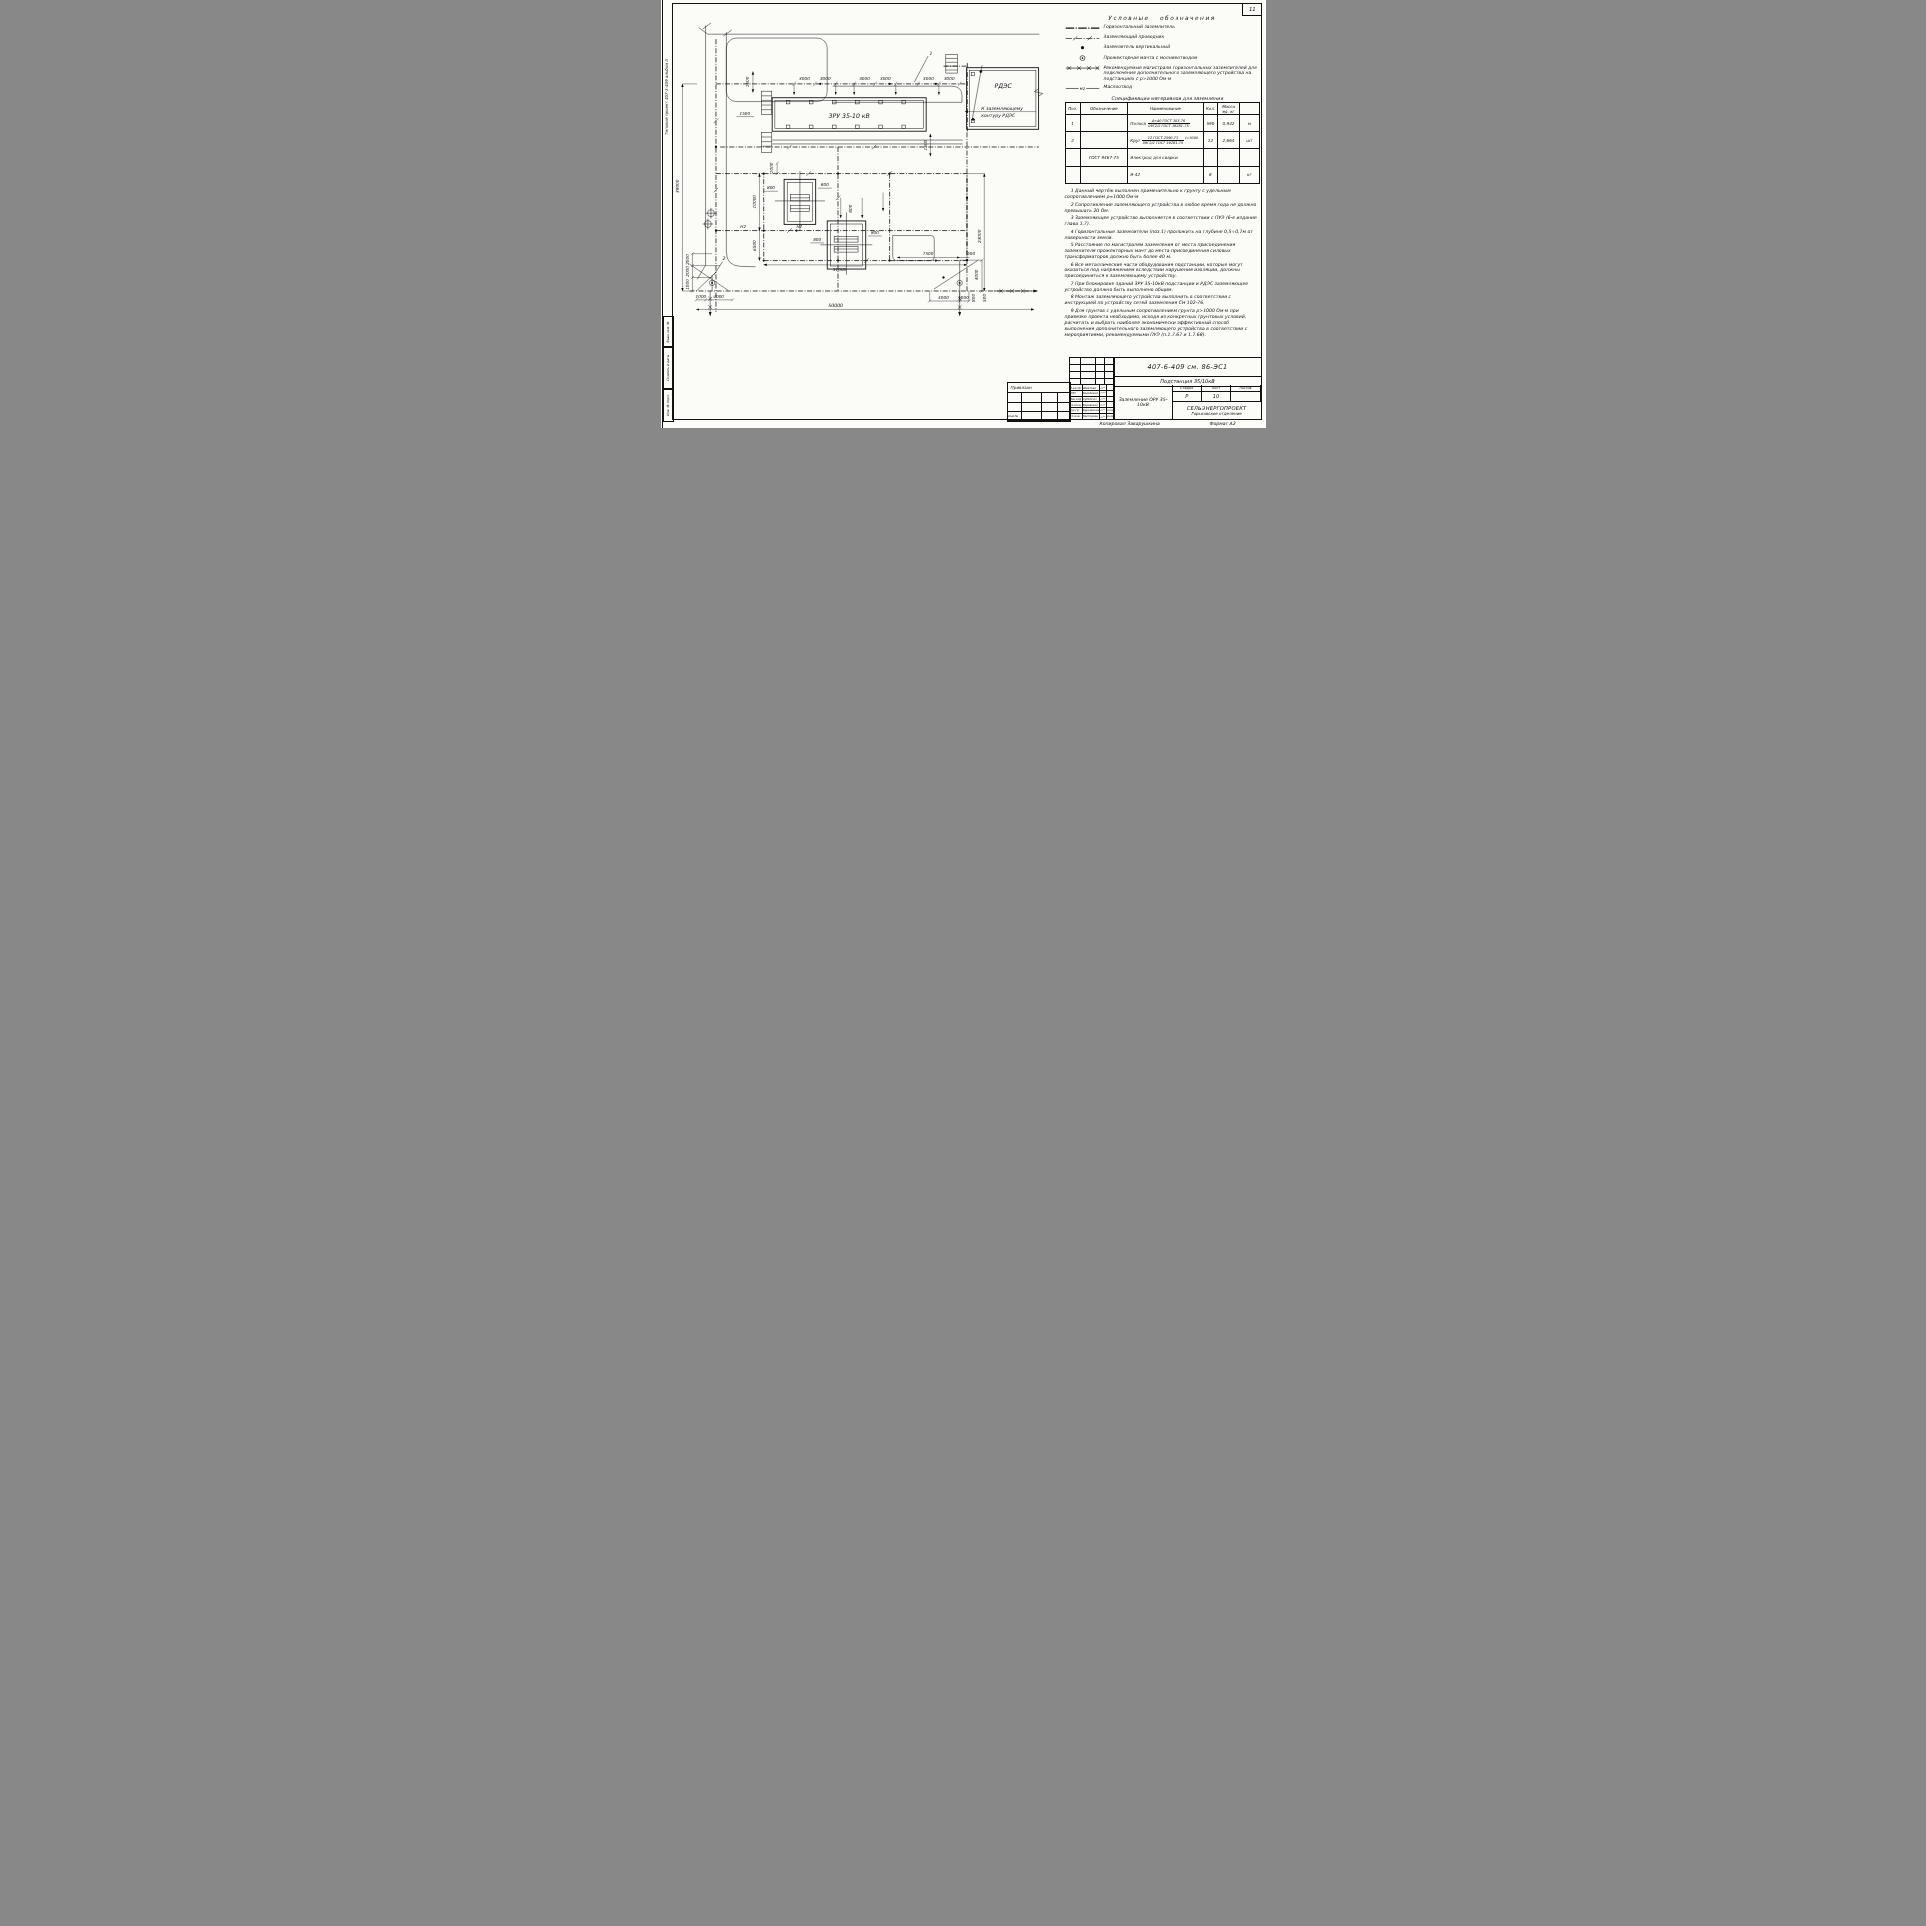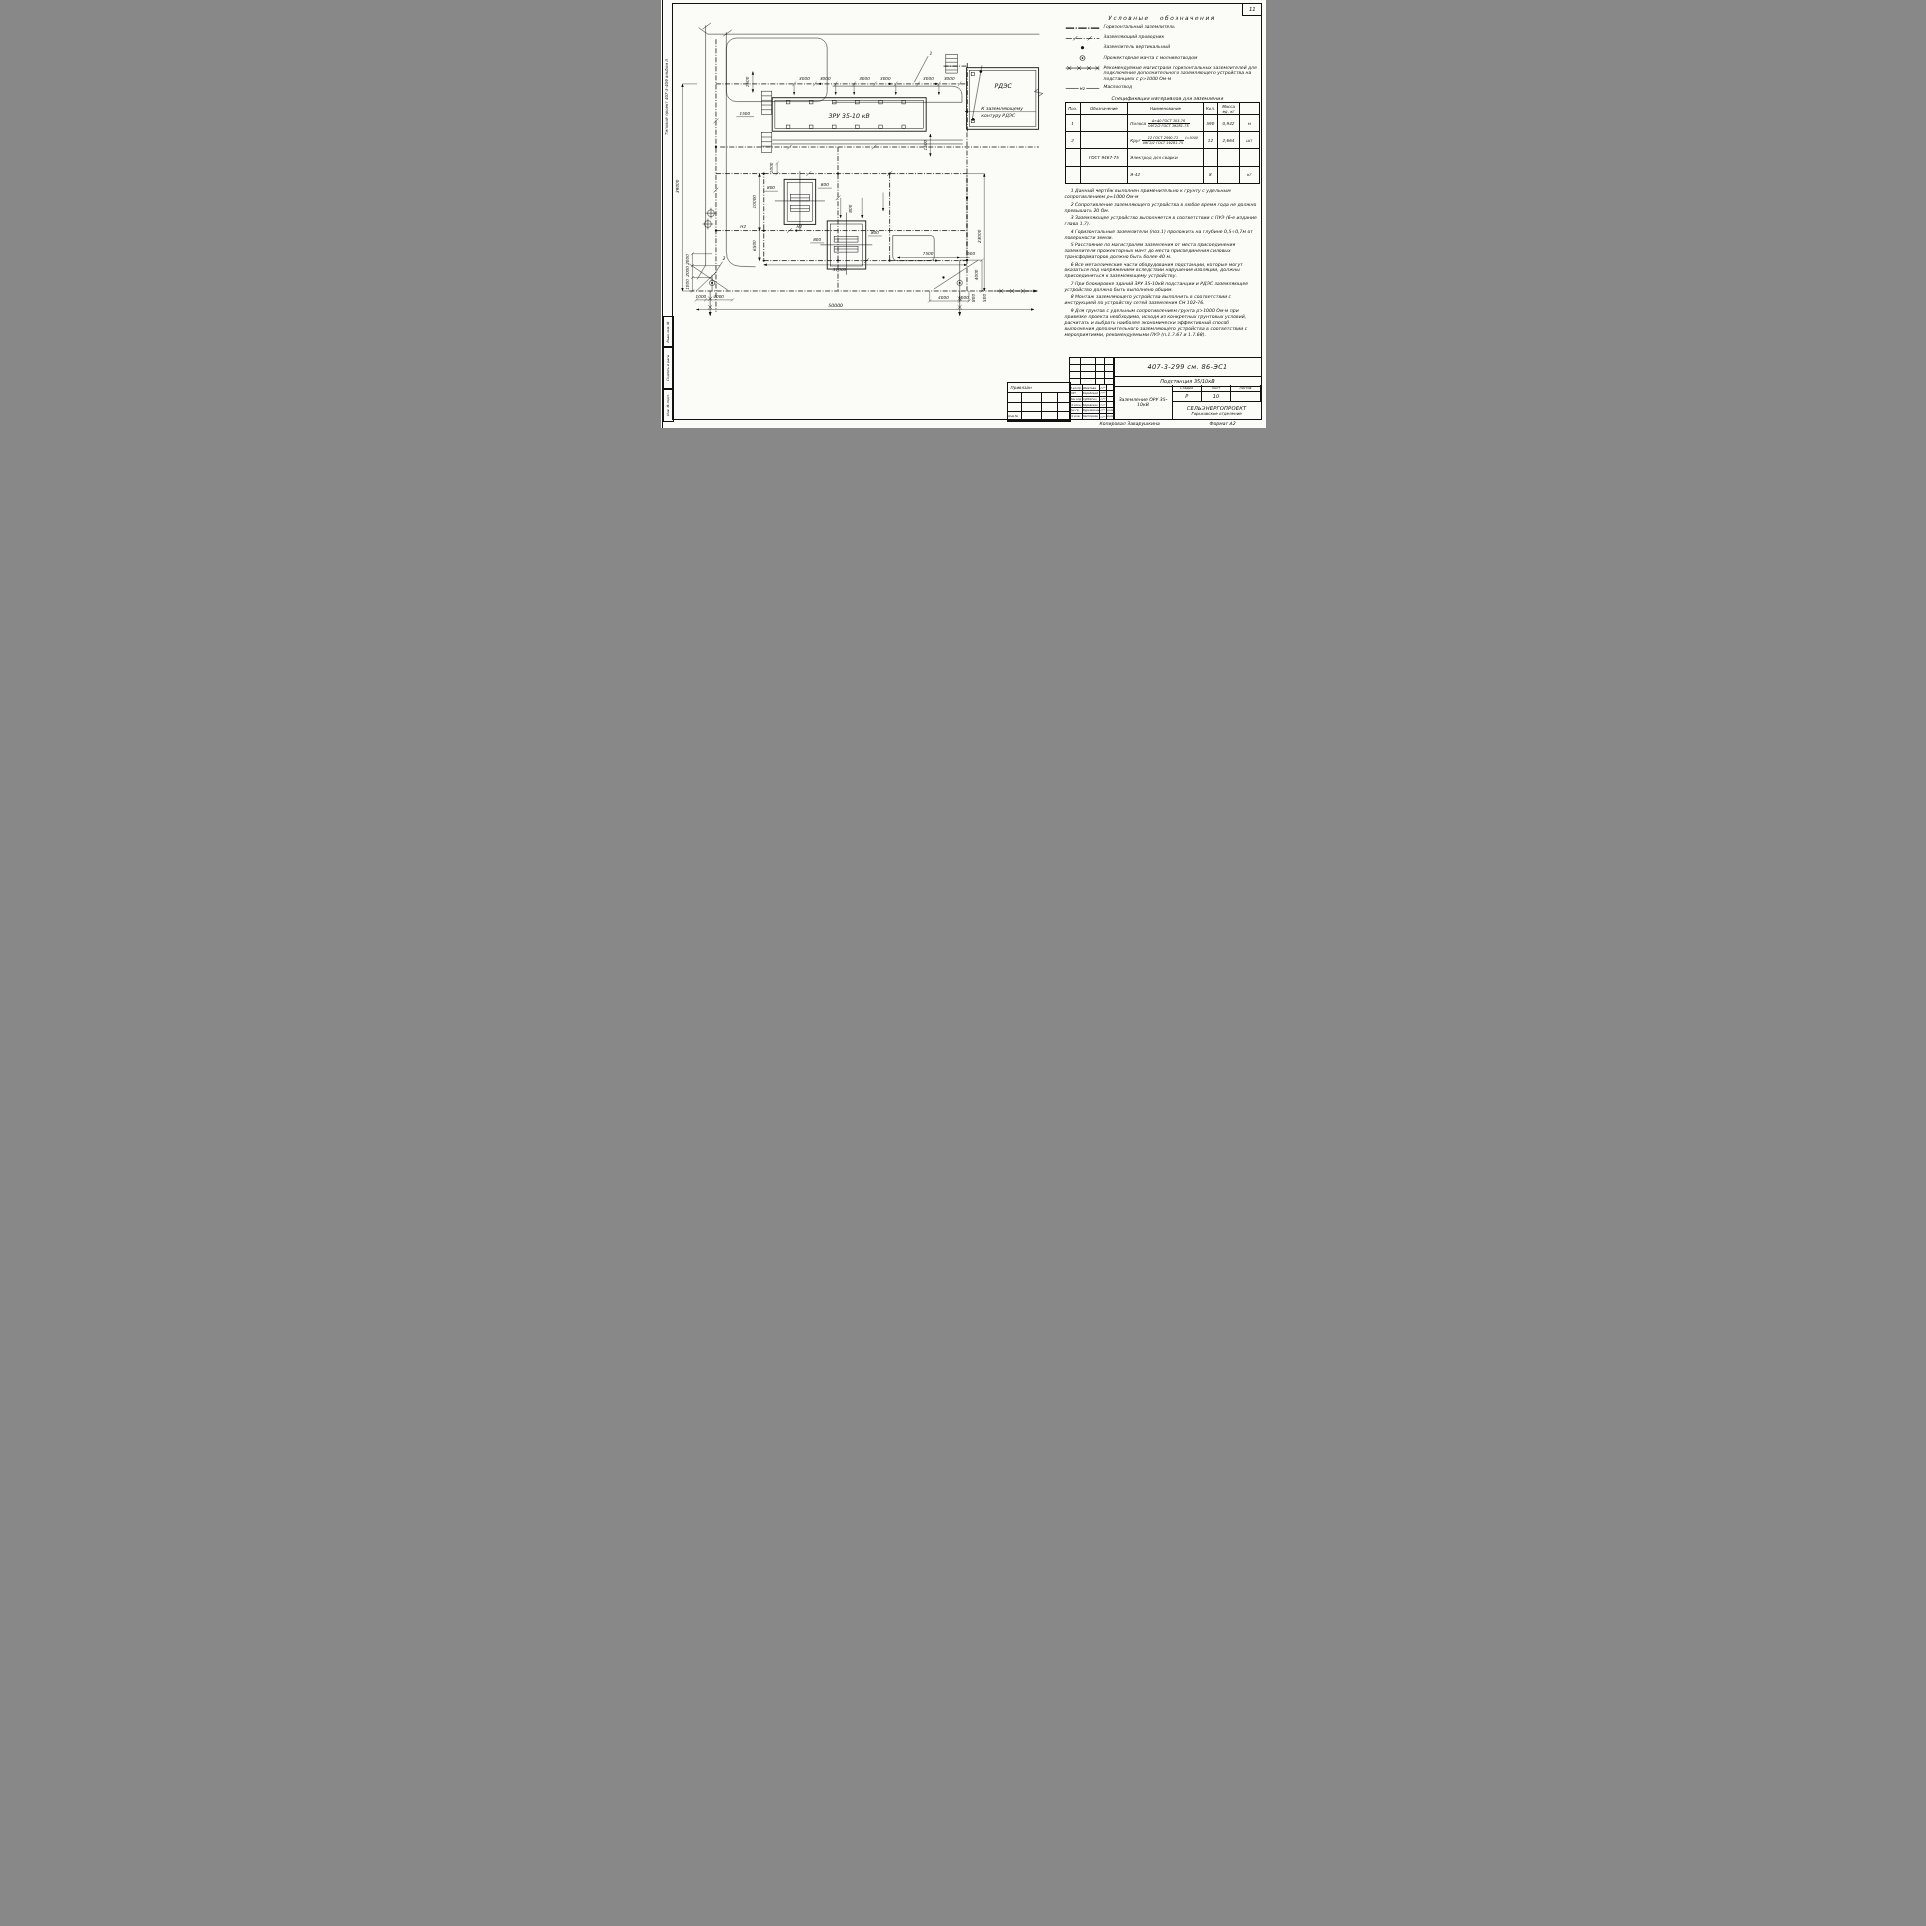--- a/index.html
+++ b/index.html
@@ -587,21 +587,21 @@
           <div>Гл.инж.</div>
           <div>Костерева</div>
           <div>
               <svg width="6.2" height="3.9" viewBox="0 0 16 10">
                 <path d="M1,6 C4,2 6,9 9,4 C11,2 14,6 15,3" stroke="#111" fill="none"></path>
               </svg>
             </div>
           <div class="dt">25.05.86</div>
         </div>
       </div>
-      <div class="tb-doc">407-3-299 см. 86-ЭС1</div>
+      <div class="tb-doc">407-6-409 см. 86-ЭС1</div>
       <div class="tb-obj">Подстанция 35/10кВ</div>
       <div class="tb-bottom">
         <div class="tb-sheettitle">Заземление ОРУ 35-10кВ</div>
         <div class="tb-stage">
           <div class="hrow">
             <div>Стадия</div>
             <div>Лист</div>
             <div>Листов</div>
           </div>
           <div class="vrow">

